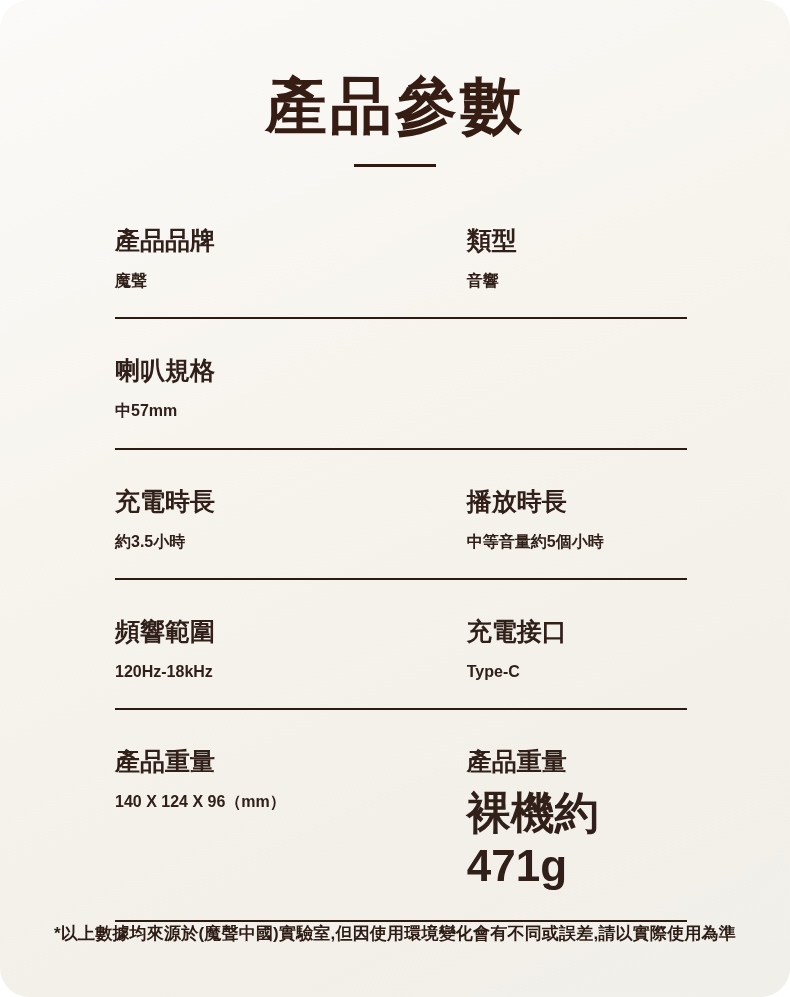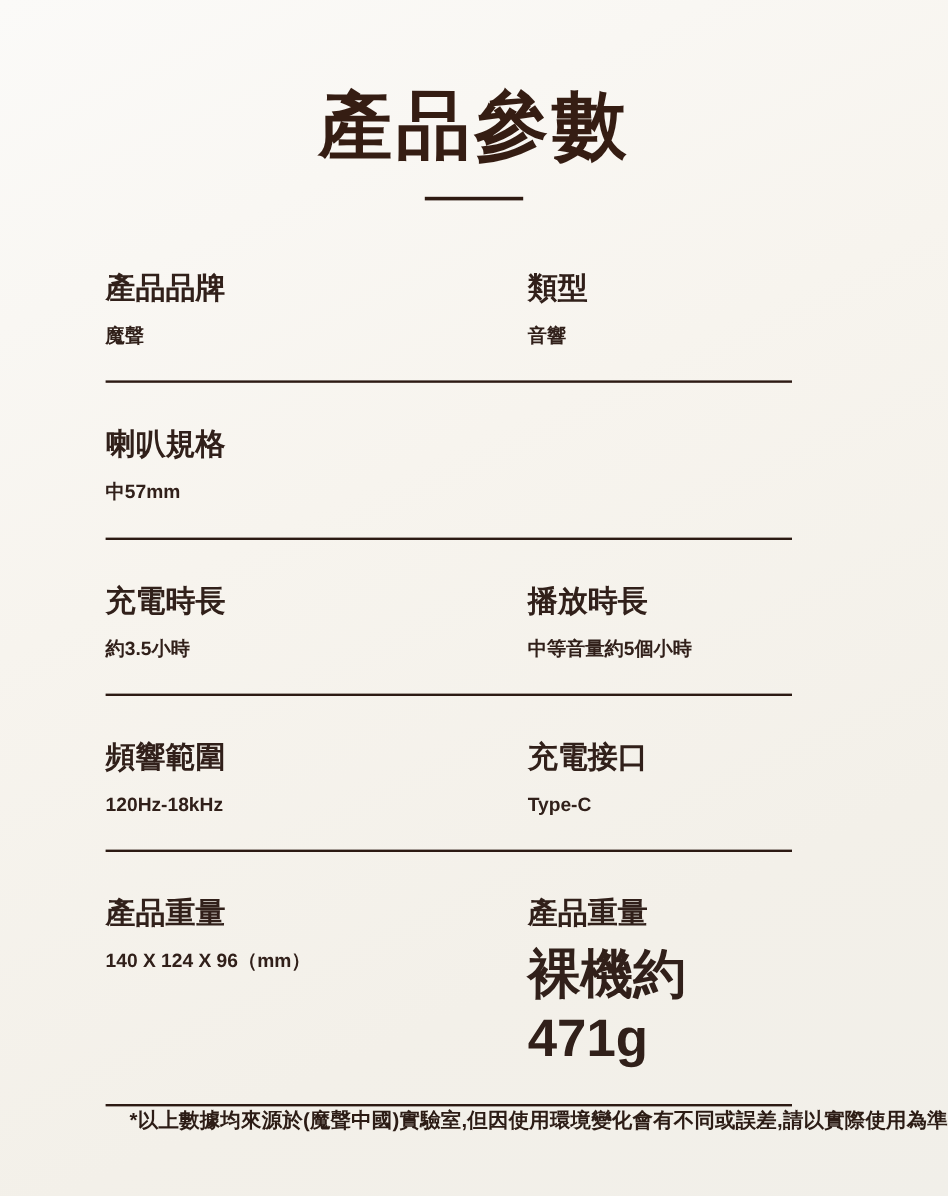--- a/index.html
+++ b/index.html
@@ -9,40 +9,41 @@
   body {
     font-family: "Liberation Sans", "DejaVu Sans", sans-serif;
   }
   .page {
     position: relative;
     width: 790px;
     height: 997px;
     overflow: hidden;
     background: linear-gradient(155deg, #fbfaf8 0%, #f7f4ee 40%, #f3f0e9 75%, #f1efe9 100%);
     color: #31201a;
+    border-radius: 29px;
   }
   .title {
     margin: 0;
     padding-top: 72px;
     text-align: center;
     font-size: 62px;
     line-height: 1.1;
     font-weight: 800;
     letter-spacing: 3px;
     color: #351d13;
   }
   .title-underline {
     width: 82px;
     height: 3px;
     background: #2e1a12;
     margin: 24px auto 0 auto;
   }
   .spec-table {
     width: 572px;
-    margin: 58px 0 0 88px;
+    margin: 58px 0 0 115px;
   }
   .spec-row {
     display: flex;
     padding: 36px 0 27px 0;
     border-bottom: 2px solid #2c1a13;
   }
   .spec-row:first-child {
     padding-top: 0;
   }
   .spec-col-left {
@@ -60,21 +61,21 @@
     font-size: 16px;
     font-weight: 700;
     line-height: 1.2;
     margin-top: 16px;
   }
   .spec-value.value-lg {
     font-size: 44px;
     margin-top: 11px;
   }
   .footnote {
-    text-align: right;
+    text-align: center;
     font-size: 17px;
     font-weight: 700;
     letter-spacing: 0.2px;
     color: #2c1c15;
   }
 </style>
 </head>
 <body>
 
 <div class="page">

